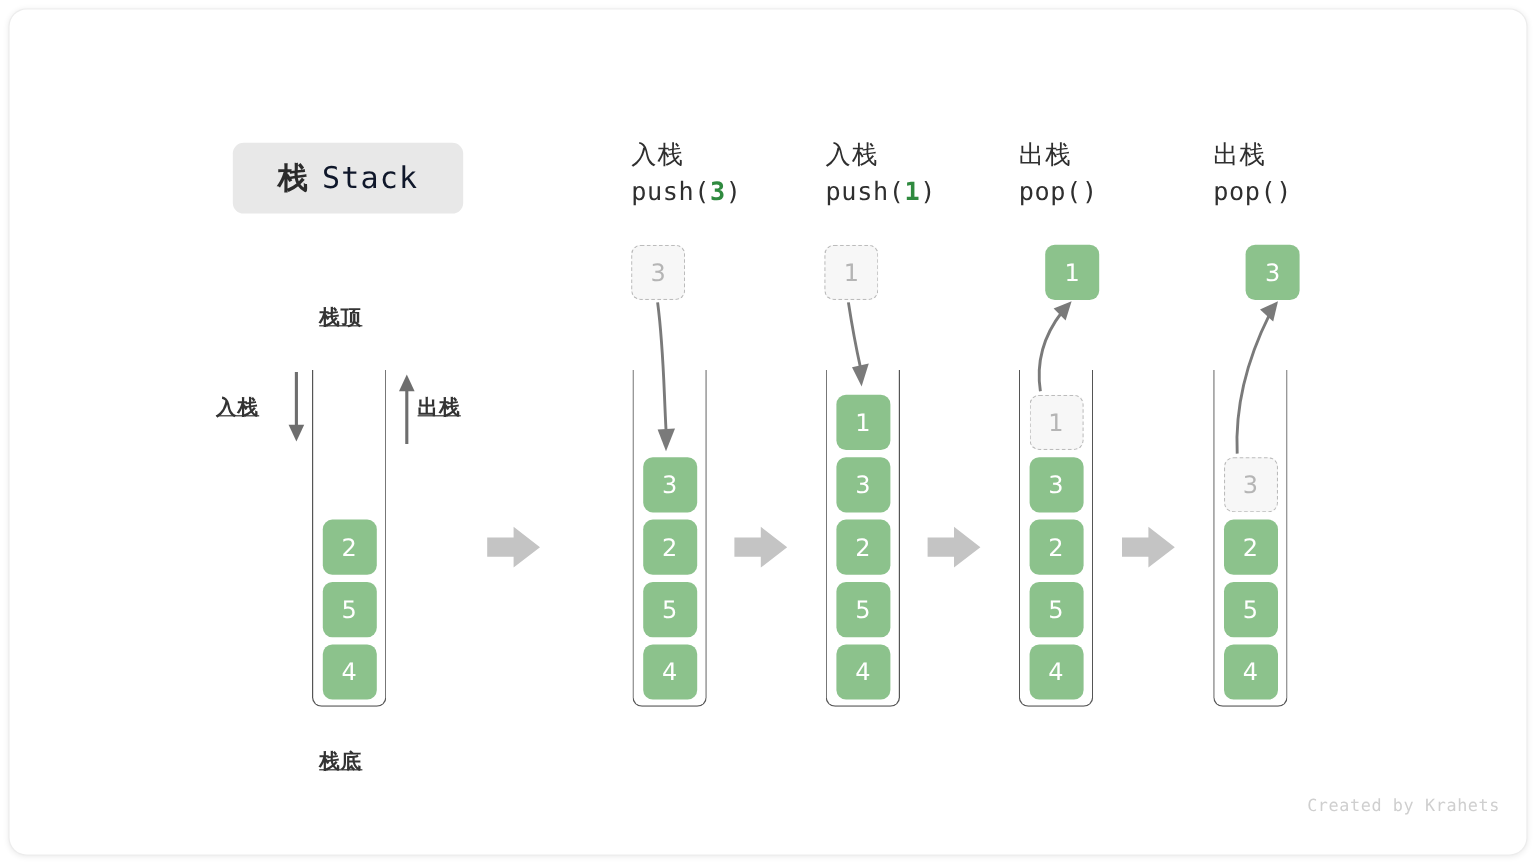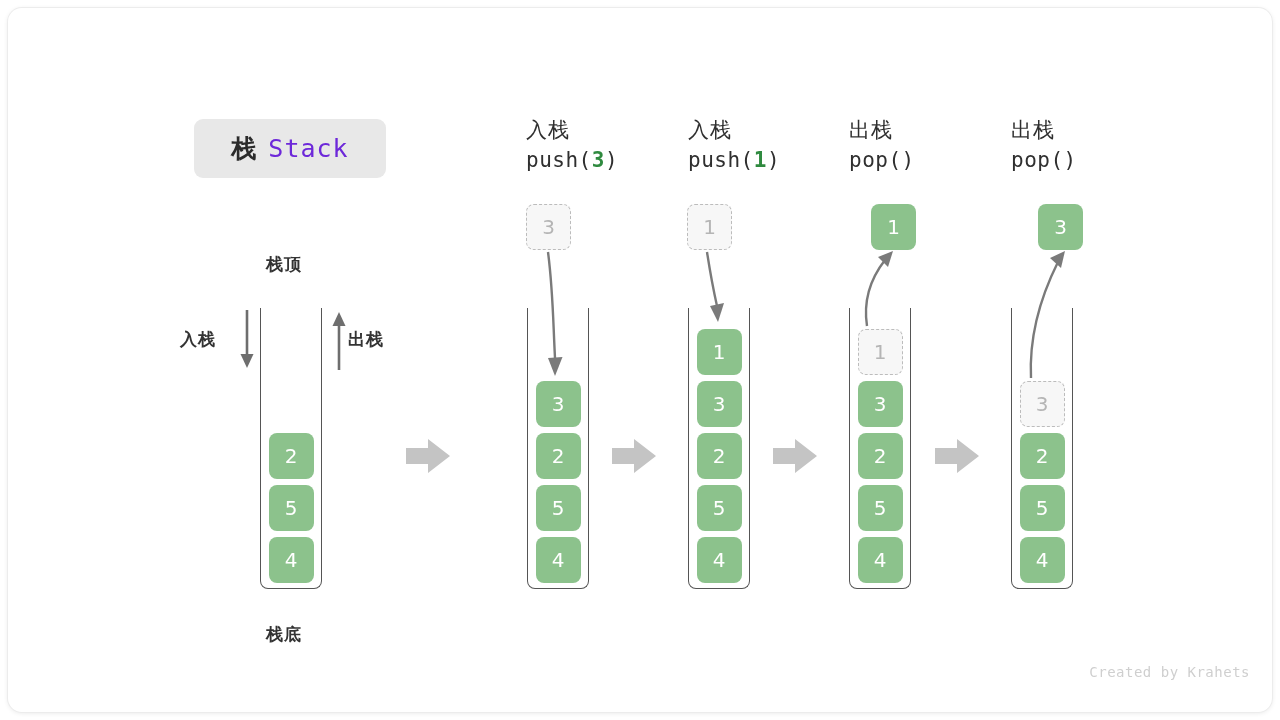--- a/index.html
+++ b/index.html
@@ -42,32 +42,33 @@
   }
   #title-badge .t-cn {
     font-size: 25px;
     font-weight: bold;
     color: #2b2b2b;
     letter-spacing: 1px;
   }
   #title-badge .t-en {
     font-family: "DejaVu Sans Mono", monospace;
     font-size: 25px;
-    color: #6d28d9;
+    color: #0f172a;
     letter-spacing: 1px;
   }
 
   
   .cn-bold {
     position: absolute;
     font-size: 17px;
     font-weight: bold;
     color: #333333;
     white-space: nowrap;
     letter-spacing: 1px;
+    text-decoration: underline;
   }
   #label-top   { left: 258px; top: 245px; }
   #label-bottom{ left: 258px; top: 615px; }
   #label-push  { left: 172px; top: 320px; }
   #label-pop   { left: 340px; top: 320px; }
 
   
   .vert-arrow { position: absolute; }
 
   

